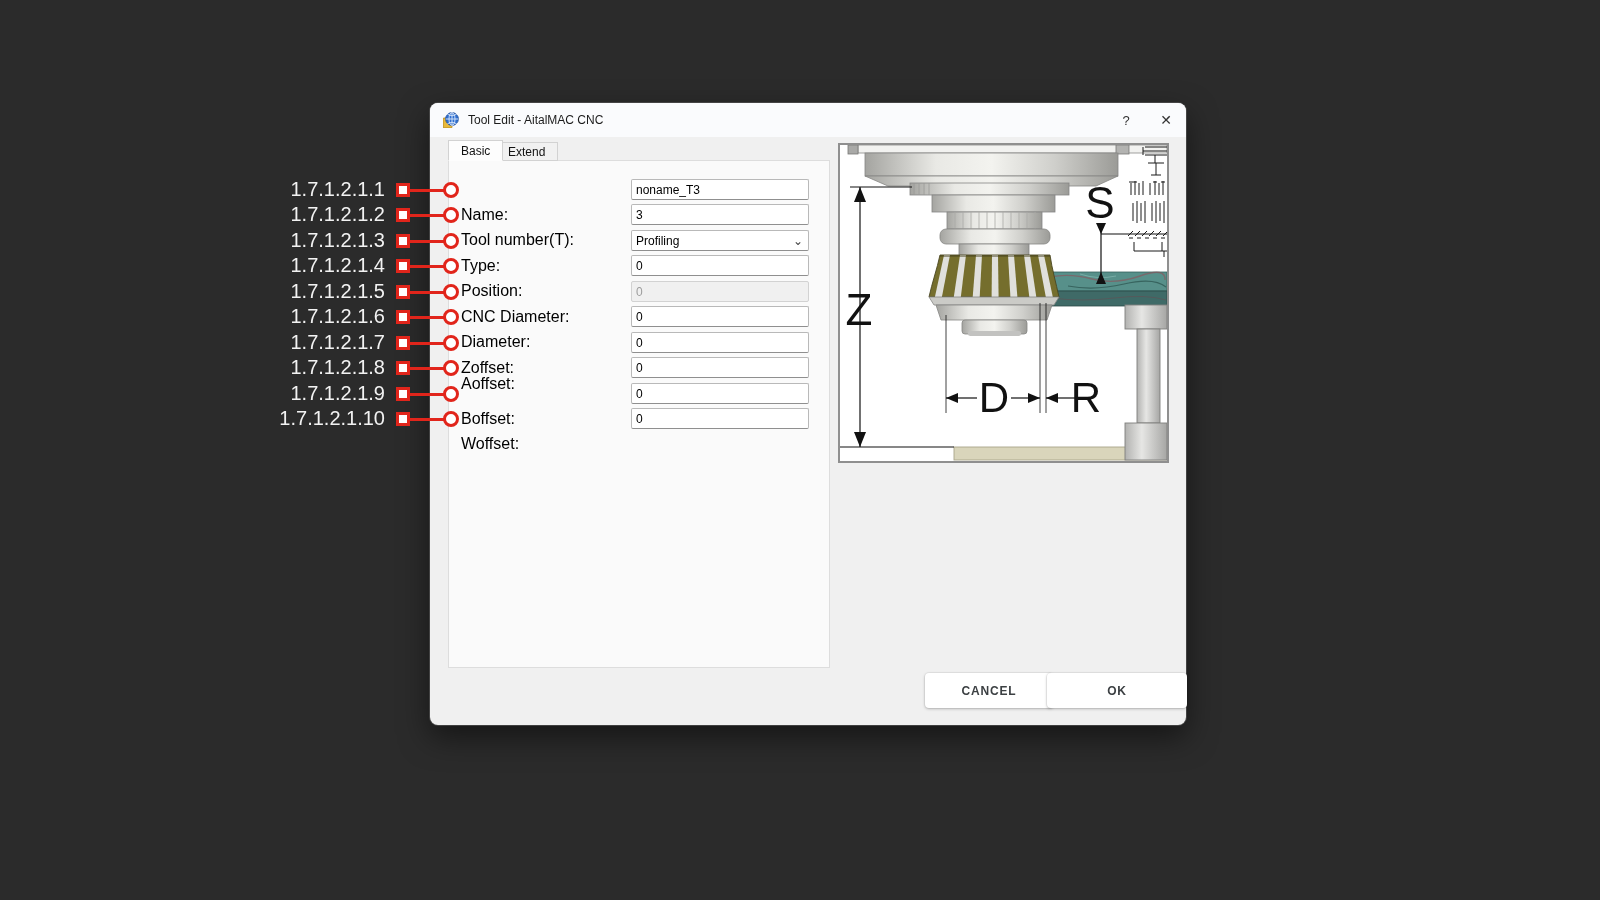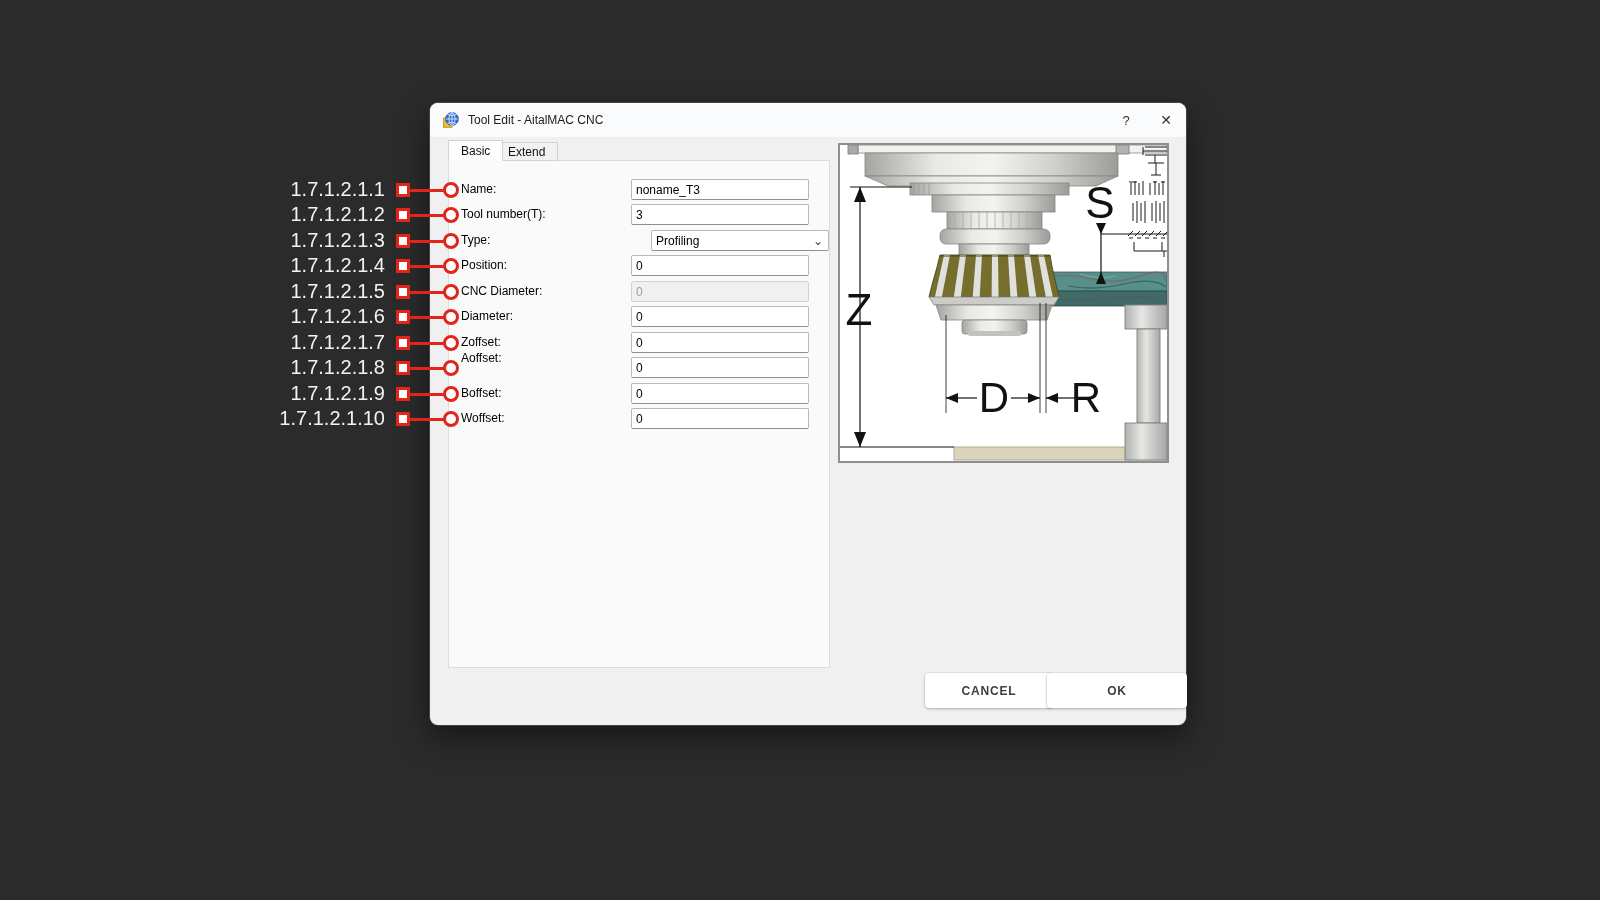--- a/index.html
+++ b/index.html
@@ -17,26 +17,26 @@
   .tb-btn.help{margin-left:auto;}
   .close-glyph{font-size:14px;}
   
   .tab{position:absolute;height:21px;padding:0 12px;font-size:12px;color:#111;
        display:flex;align-items:center;border:1px solid #d2d2d2;box-sizing:border-box;}
   .tab.active{left:18px;top:37px;background:#fdfdfd;border-bottom-color:#fdfdfd;z-index:3;}
   .tab.inactive{left:65px;top:39px;height:19px;background:#f1f1f1;z-index:2;}
   .form-panel{position:absolute;left:18px;top:57px;width:382px;height:508px;background:#fafafa;
               border:1px solid #dddddd;box-sizing:border-box;z-index:1;}
   .rows{position:absolute;left:0;top:0;width:100%;height:100%;z-index:4;}
-  .f-label{position:absolute;left:31px;font-size:12px;color:#000;white-space:nowrap;}
+  .f-label{position:absolute;left:31px;font-size:16px;color:#000;white-space:nowrap;margin-top:24px;}
   .input{position:absolute;left:201px;width:178px;height:21px;box-sizing:border-box;
          background:#fff;border:1px solid #b9b9b9;border-bottom-color:#8f8f8f;border-radius:2px;
          font-family:"Liberation Sans",sans-serif;font-size:12px;color:#000;padding:0 4px;}
   .input.disabled{background:#f0f0f0;color:#9d9d9d;border-color:#d2d2d2;}
-  .select{display:flex;align-items:center;padding-right:10px;margin-left:20px;}
+  .select{display:flex;align-items:center;padding-right:10px;}
   .chev{position:absolute;right:5px;top:0;height:19px;display:flex;align-items:center;
         font-size:12px;color:#444;}
   
   .btn{position:absolute;top:570px;height:35px;background:#fff;border:none;border-radius:4px;
        box-shadow:0 1px 3px rgba(0,0,0,.25),0 0 0 1px rgba(0,0,0,.04);
        font-family:"Liberation Sans",sans-serif;font-size:12px;font-weight:bold;
        letter-spacing:.8px;color:#3c4043;cursor:pointer;}
   .btn.cancel{left:495px;width:128px;}
   .btn.ok{left:617px;width:140px;}
   

